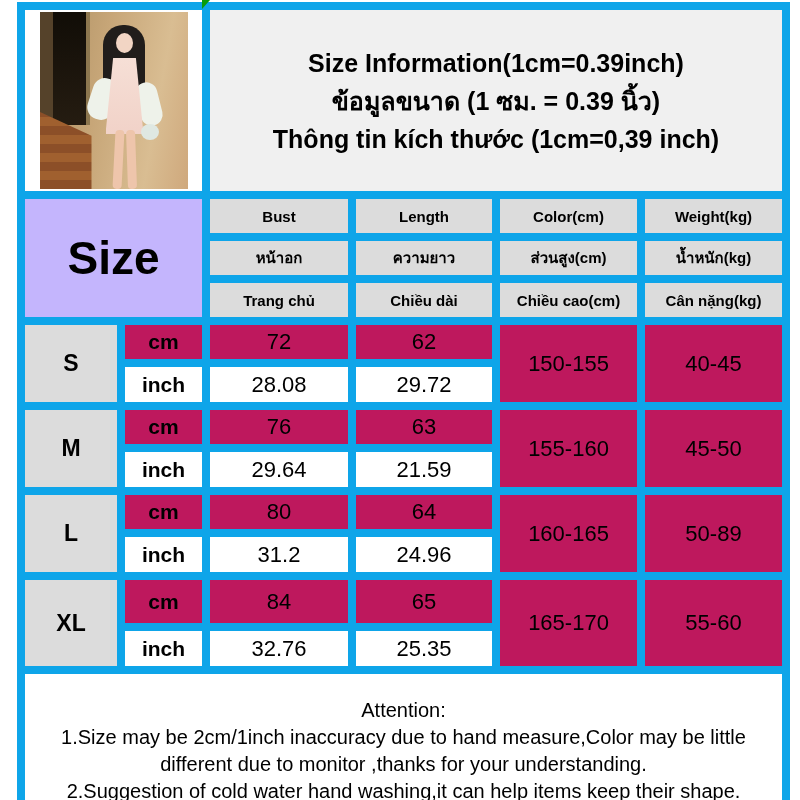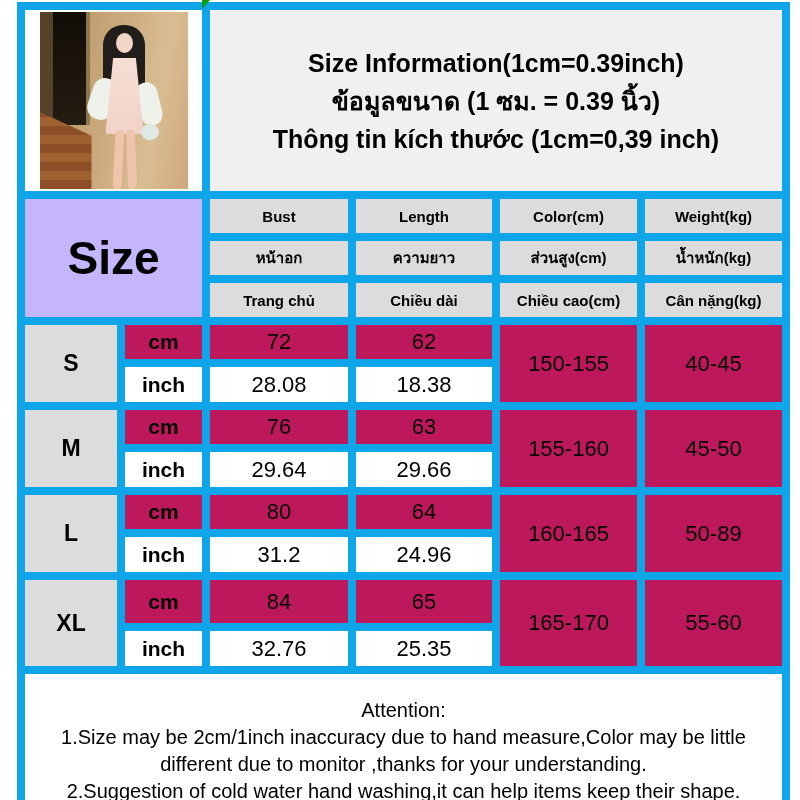--- a/index.html
+++ b/index.html
@@ -126,35 +126,35 @@
     <td rowspan="2" class="size-letter">S</td>
     <td class="unit bg-light">cm</td>
     <td class="val bg-light">72</td>
     <td class="val bg-light">62</td>
     <td rowspan="2" class="val bg-light">150-155</td>
     <td rowspan="2" class="val bg-light">40-45</td>
   </tr>
   <tr style="height:43px">
     <td class="unit bg-white">inch</td>
     <td class="val bg-white">28.08</td>
-    <td class="val bg-white">18.38</td>
+    <td class="val bg-white">29.72</td>
   </tr>
 
   <tr style="height:42px">
     <td rowspan="2" class="size-letter">M</td>
     <td class="unit bg-light">cm</td>
     <td class="val bg-light">76</td>
     <td class="val bg-light">63</td>
     <td rowspan="2" class="val bg-light">155-160</td>
     <td rowspan="2" class="val bg-light">45-50</td>
   </tr>
   <tr style="height:43px">
     <td class="unit bg-white">inch</td>
     <td class="val bg-white">29.64</td>
-    <td class="val bg-white">29.66</td>
+    <td class="val bg-white">21.59</td>
   </tr>
 
   <tr style="height:42px">
     <td rowspan="2" class="size-letter">L</td>
     <td class="unit bg-light">cm</td>
     <td class="val bg-light">80</td>
     <td class="val bg-light">64</td>
     <td rowspan="2" class="val bg-light">160-165</td>
     <td rowspan="2" class="val bg-light">50-89</td>
   </tr>

